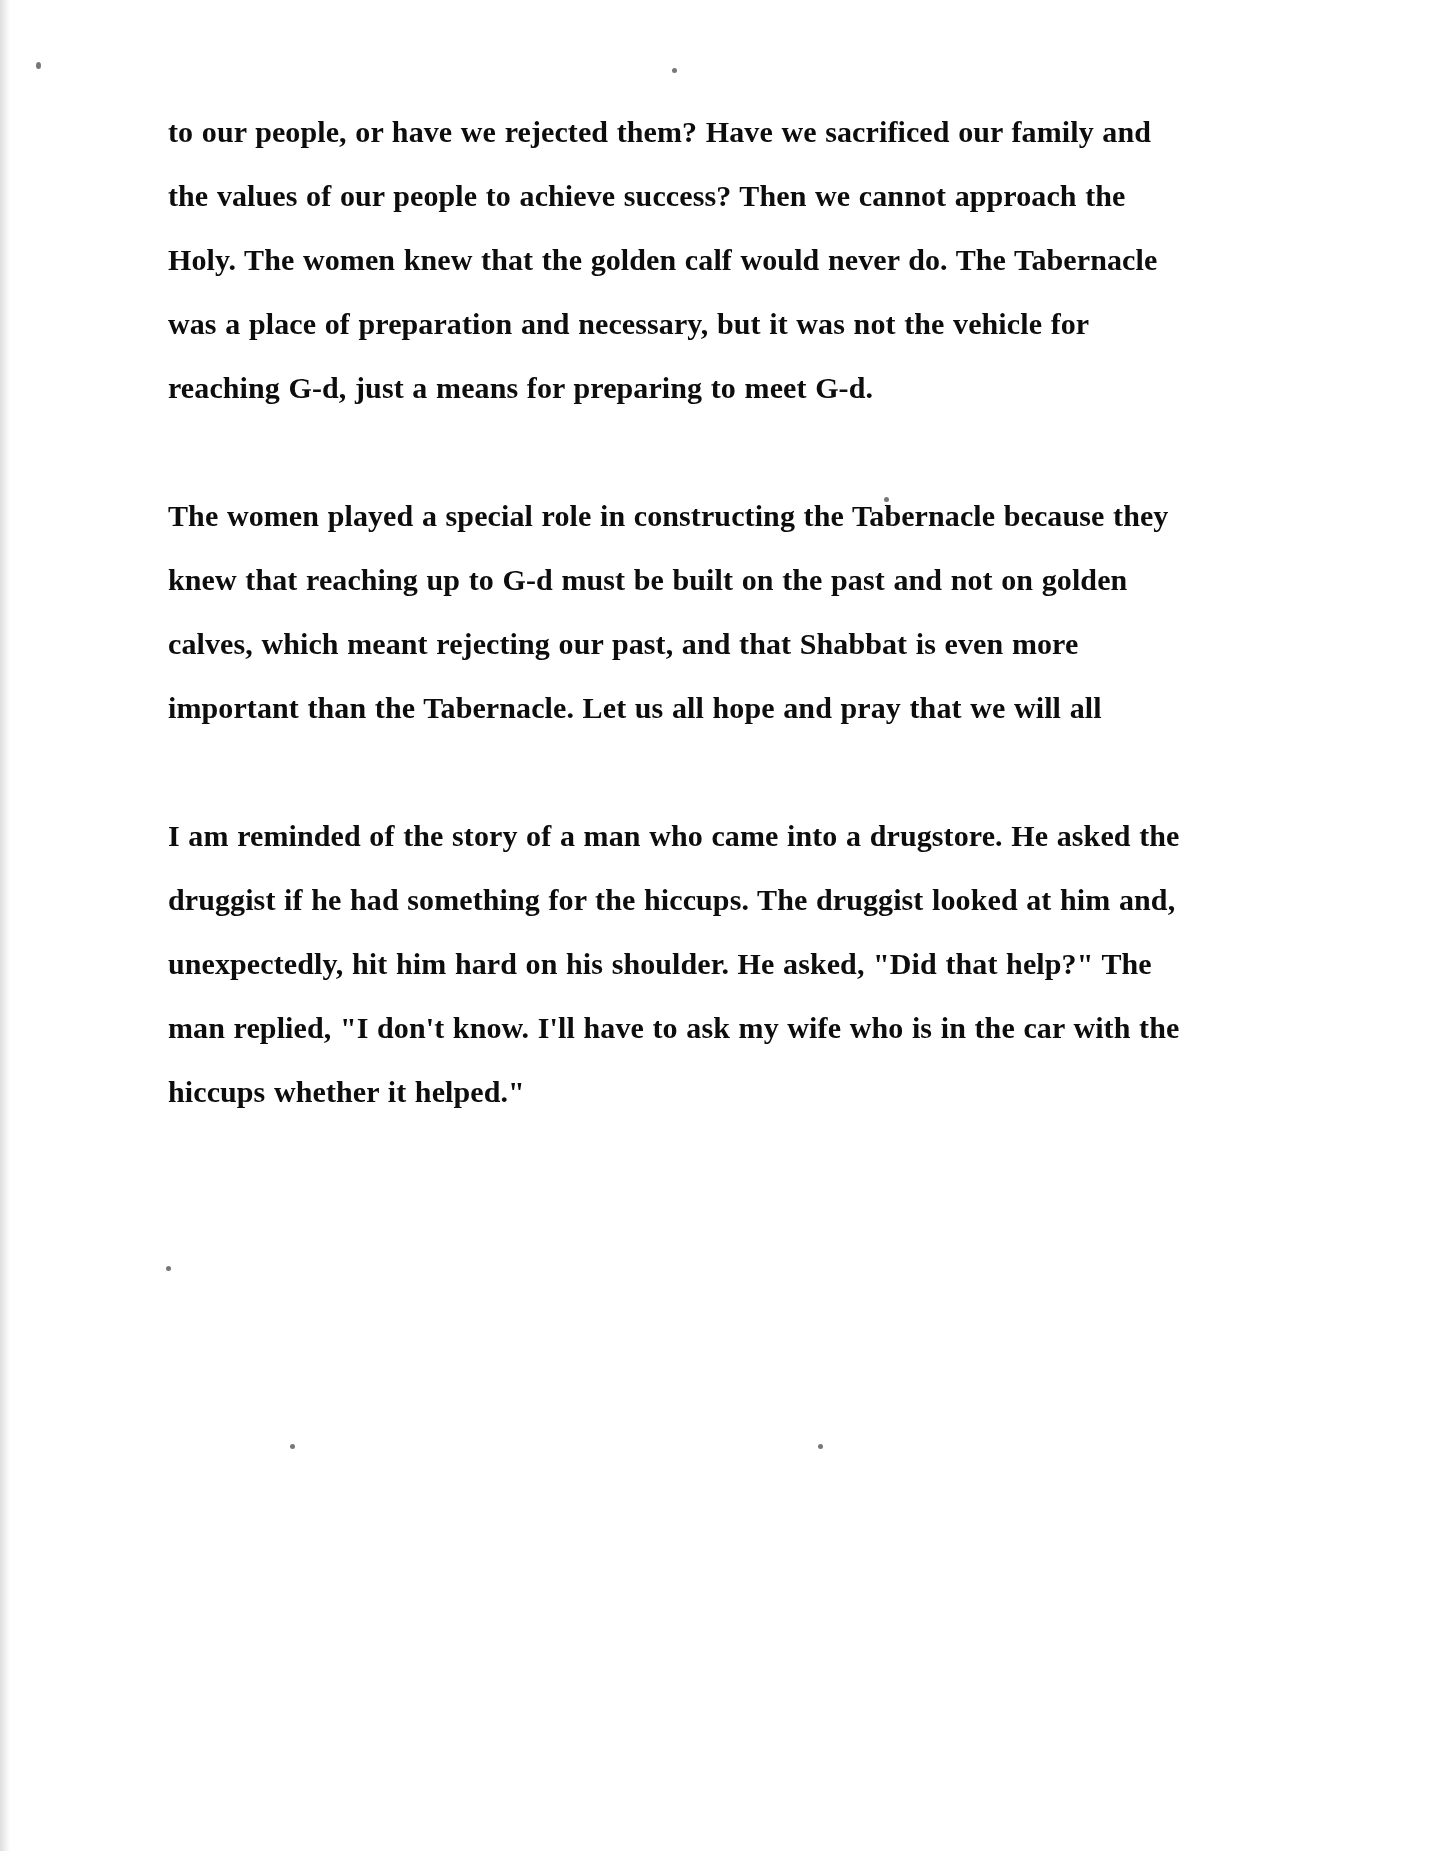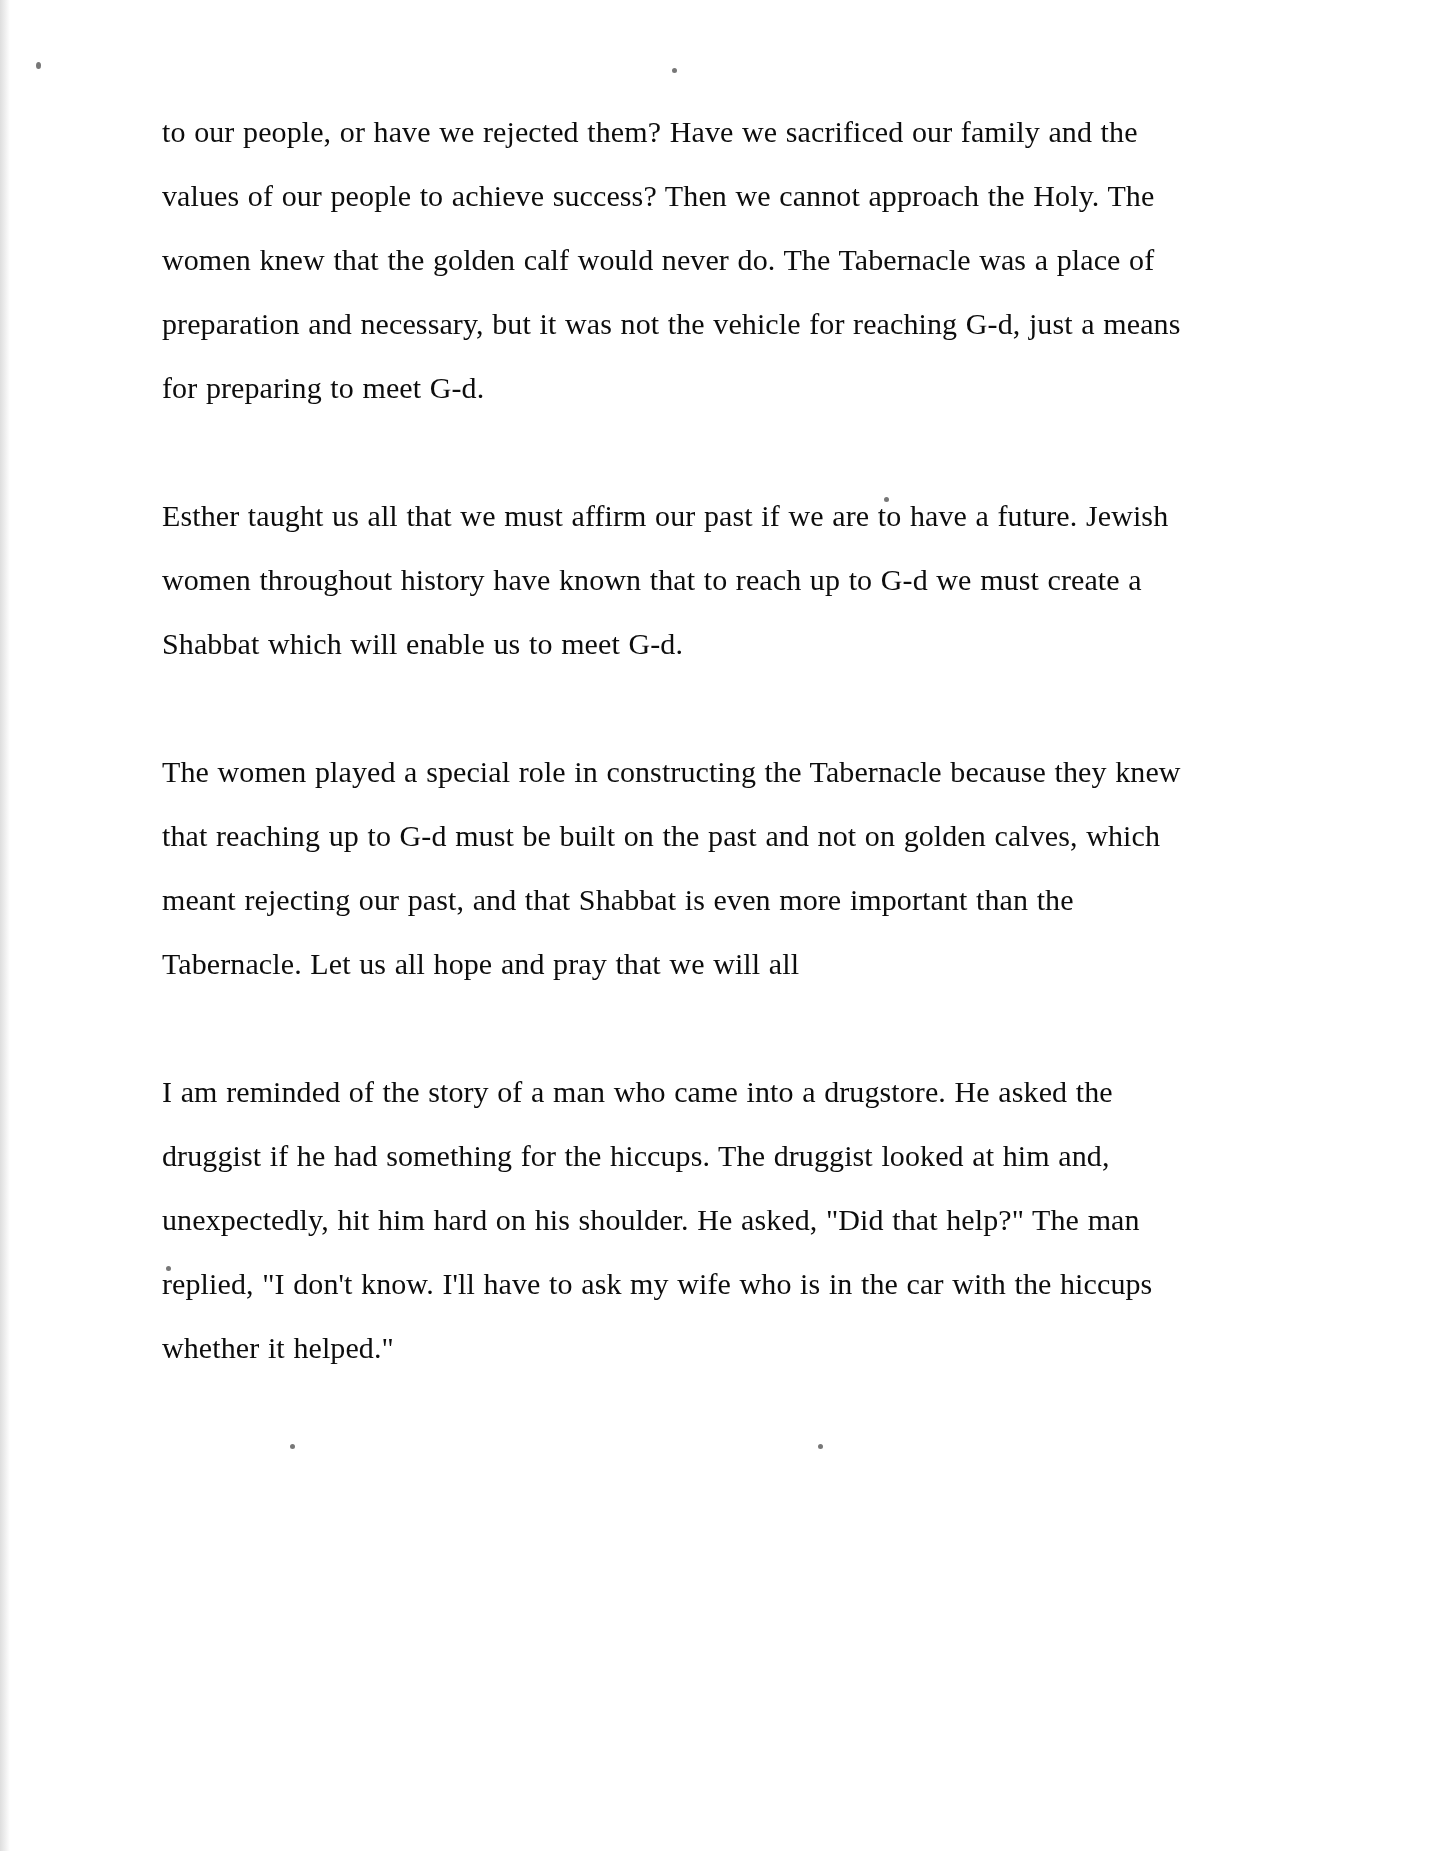--- a/index.html
+++ b/index.html
@@ -27,23 +27,24 @@
     opacity: 0.85;
   }
   .speck {
     position: absolute;
     background: #4a4a4a;
     border-radius: 50%;
     opacity: 0.75;
   }
   .doc-body {
     position: absolute;
-    left: 162px;
+    left: 168px;
     top: 100px;
     width: 1030px;
+    font-weight: bold;
   }
   .para {
     font-size: 30px;
     line-height: 64px;
     letter-spacing: 0.1px;
     margin: 0 0 64px 0;
     text-align: left;
     word-spacing: 1px;
   }
   .para:last-child {
@@ -59,18 +60,17 @@
 
   <div class="speck" style="left:36px; top:62px; width:5px; height:7px;"></div>
   <div class="speck" style="left:672px; top:68px; width:5px; height:5px;"></div>
   <div class="speck" style="left:884px; top:497px; width:5px; height:5px;"></div>
   <div class="speck" style="left:166px; top:1266px; width:5px; height:5px;"></div>
   <div class="speck" style="left:290px; top:1444px; width:5px; height:5px;"></div>
   <div class="speck" style="left:818px; top:1444px; width:5px; height:5px;"></div>
 
   <div class="doc-body">
     <p class="para">to our people, or have we rejected them?  Have we sacrificed our family and the values of our people to achieve success?  Then we cannot approach the Holy.  The women knew that the golden calf would never do.  The Tabernacle was a place of preparation and necessary, but it was not the vehicle for reaching G-d, just a means for preparing to meet G-d.</p>
-    <p class="para">Esther taught us all that we must affirm our past if we are to have a future. Jewish women throughout history have known that to reach up to G-d we must create a Shabbat which will enable us to meet G-d.</p>
     <p class="para">The women played a special role in constructing the Tabernacle because they knew that reaching up to G-d must be built on the past and not on golden calves, which meant rejecting our past, and that Shabbat is even more important than the Tabernacle.  Let us all hope and pray that we will all</p>
     <p class="para">I am reminded of the story of a man who came into a drugstore.  He asked the druggist if he had something for the hiccups.  The druggist looked at him and, unexpectedly, hit him hard on his shoulder.  He asked, "Did that help?"  The man replied, "I don't know.  I'll have to ask my wife who is in the car with the hiccups whether it helped."</p>
   </div>
 
 </div>
 
 </body></html>

